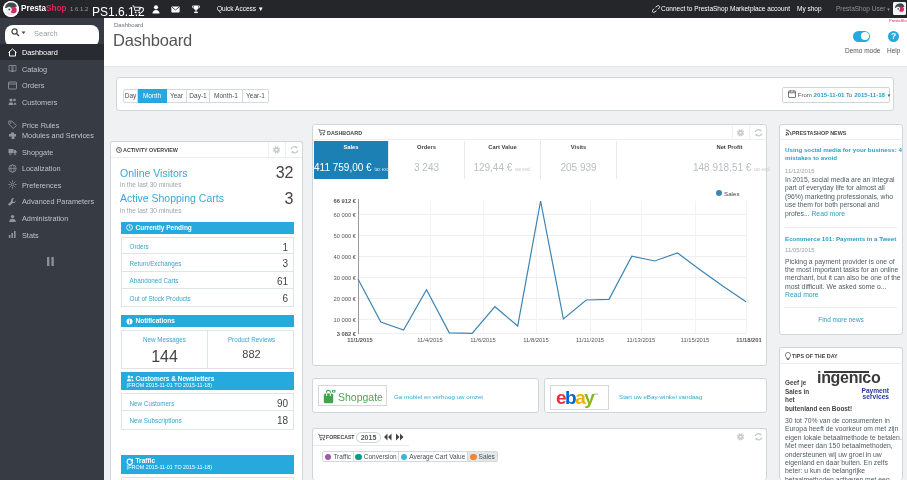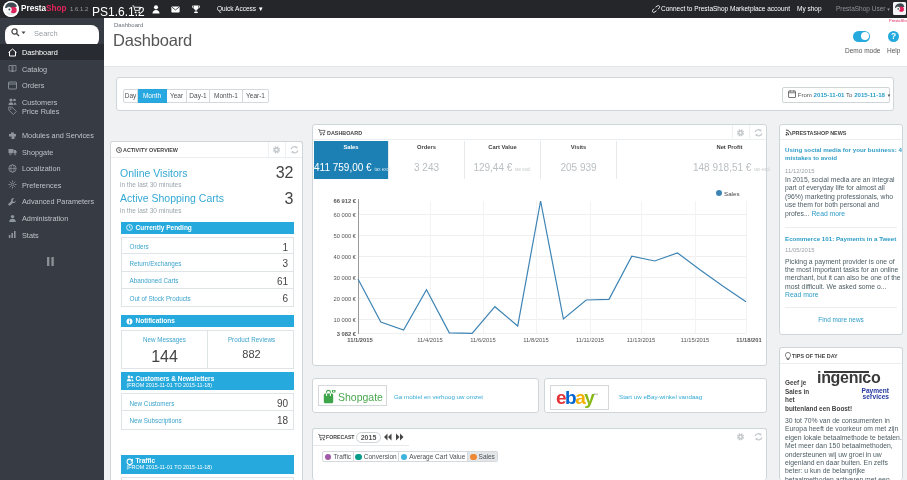--- a/index.html
+++ b/index.html
@@ -184,21 +184,21 @@
     <span class="mi-label">Orders</span>
       </div>
       <div class="menu-item " style="top:75.30000000000001px">
     <svg class="mi-ico" viewBox="0 0 9 9">
           <circle cx="3" cy="3" r="1.6" fill="#8f959c"></circle>
           <circle cx="6.5" cy="3" r="1.3" fill="#8f959c"></circle>
           <path d="M0.5 8c0-1.8 1.1-2.8 2.5-2.8S5.5 6.2 5.5 8zM5.8 7.8h2.7c0-1.5-0.9-2.4-2-2.4" fill="#8f959c"></path>
         </svg>
     <span class="mi-label">Customers</span>
       </div>
-      <div class="menu-item " style="top:84px">
+      <div class="menu-item " style="top:98px">
     <svg class="mi-ico" viewBox="0 0 9 9">
           <path d="M0.8 1h3l4.5 4.5-3 3L0.8 4z" stroke="#8f959c" stroke-width="0.9" fill="none"></path>
           <circle cx="2.8" cy="3" r="0.7" fill="#8f959c"></circle>
         </svg>
     <span class="mi-label">Price Rules</span>
       </div>
       <div class="menu-item " style="top:108.5px">
     <svg class="mi-ico" viewBox="0 0 9 9">
           <path d="M1 3h2V1.5h3V3h2v2.5H6.5V8h-3V5.5H1z" fill="#8f959c"></path>
         </svg>

